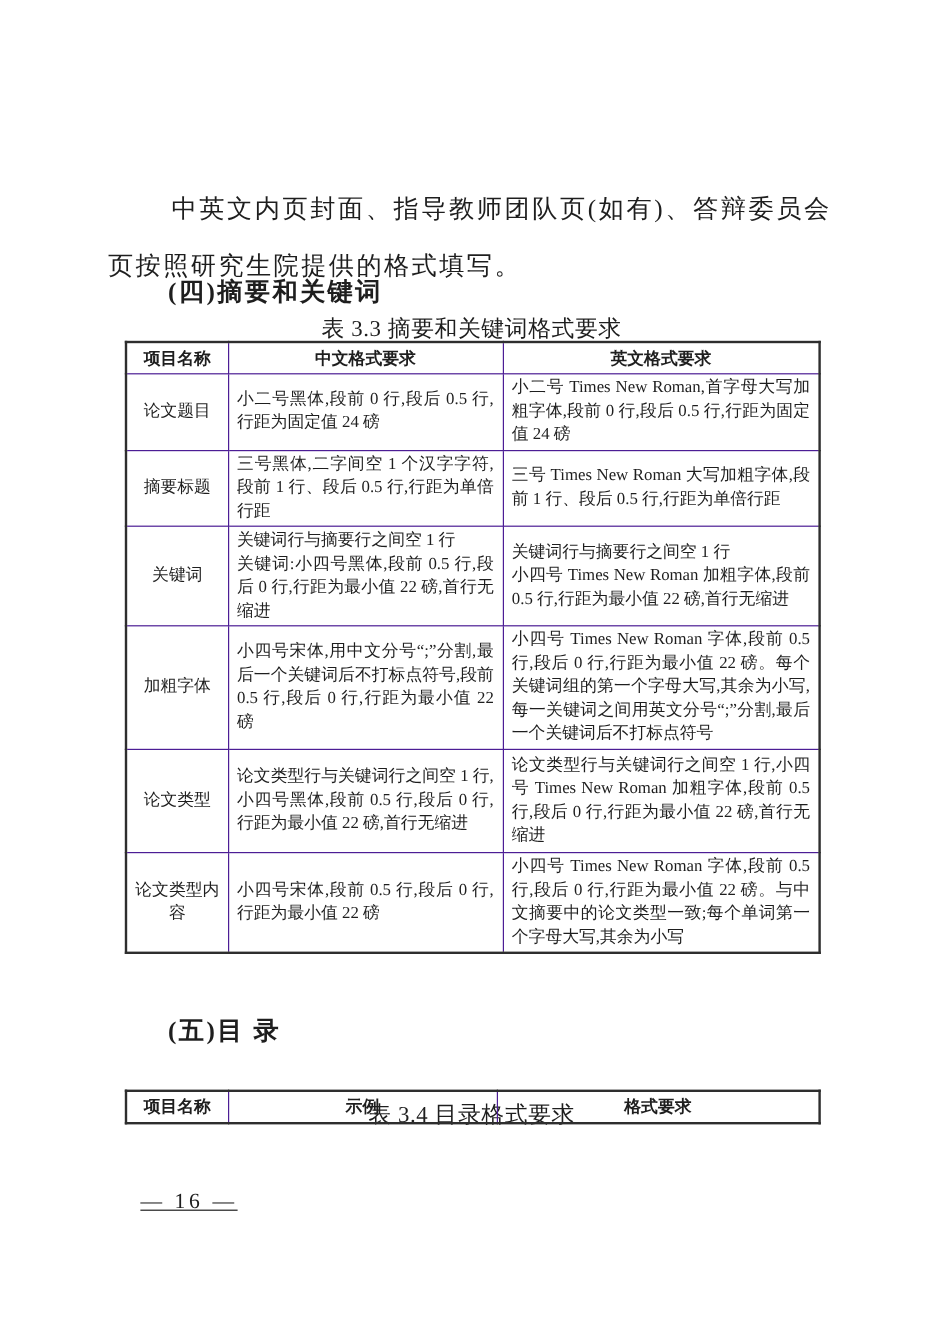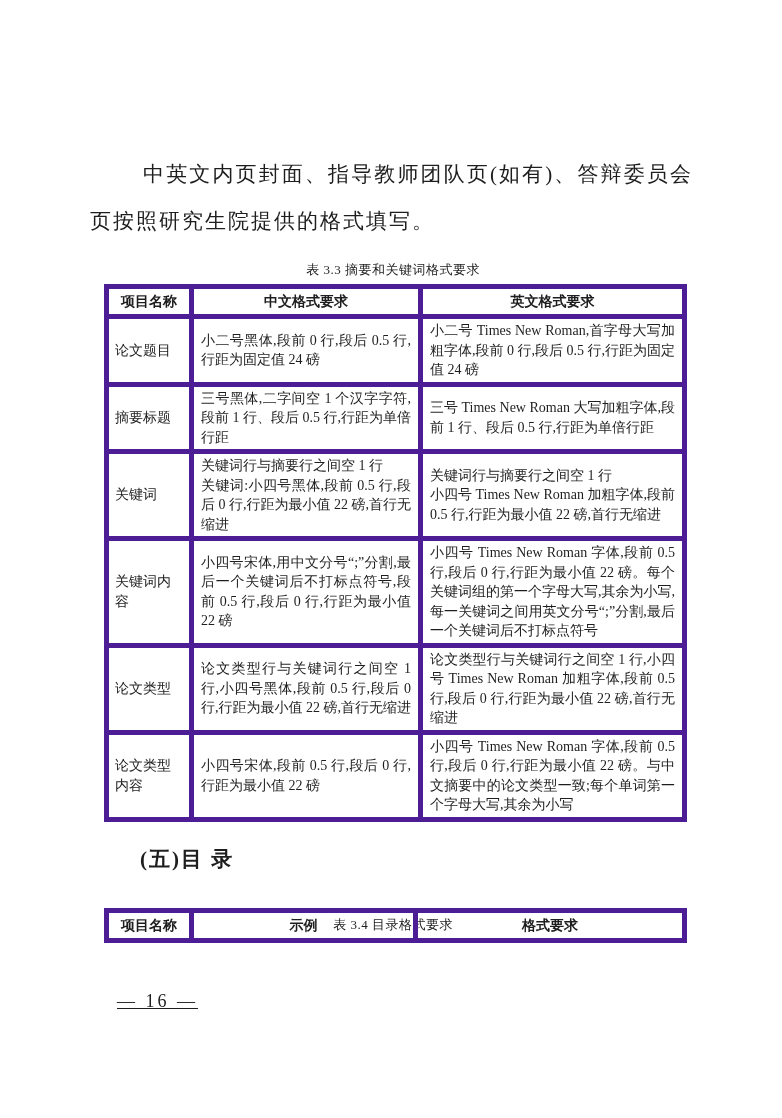--- a/index.html
+++ b/index.html
@@ -18,41 +18,41 @@
   }
   .section-heading {
     position:absolute; left:140px;
     font-size:21px; font-weight:bold; letter-spacing:2px;
     white-space:nowrap;
   }
   .heading-4 { top:229px; }
   .heading-5 { top:845px; }
   .table-caption {
     position:absolute; left:104px; width:578px;
-    text-align:center; font-size:13px; letter-spacing:0.5px;
+    text-align:center; font-size:19px; letter-spacing:0.5px;
   }
   .caption-33 { top:261px; }
   .caption-34 { top:888px;margin-top:28px; }
   table.spec {
     position:absolute; left:104px; width:578px;
     border-collapse:collapse; table-layout:fixed;
     font-size:14px;
   }
   .table-33 { top:284px; }
   .table-34 { top:908px; }
-  table.spec th, table.spec td { border:5px solid #4c1d95; }
+  table.spec th, table.spec td { border:1px solid #4c1d95; }
   table.spec { border:2px solid #2e2e2e; }
   table.spec th {
     font-family:"Liberation Sans","DejaVu Sans",sans-serif;
     font-weight:bold; font-size:14px;
     text-align:center; vertical-align:middle;
     height:23px; padding:1px 4px;
   }
   td.item-cell {
-    text-align:left; vertical-align:middle;
+    text-align:center; vertical-align:middle;
     padding:2px 6px; line-height:19.5px;
   }
   td.fmt-cell {
     text-align:justify; vertical-align:middle;
     padding:2px 7px; line-height:19.5px;
     white-space:pre-line;
   }
   tr.r-h  { height:23px; }
   tr.r-0  { height:60px; }
   tr.r-1  { height:58px; }
@@ -66,20 +66,21 @@
     font-size:18px; letter-spacing:3px; white-space:nowrap;text-decoration:underline;
   }
 </style>
 </head>
 <body>
 
 <div class="page">
 
   <p class="intro">中英文内页封面、指导教师团队页(如有)、答辩委员会页按照研究生院提供的格式填写。</p>
 
+  <div class="section-heading heading-4">(四)摘要和关键词</div>
 
   <div class="table-caption caption-33">表 3.3  摘要和关键词格式要求</div>
 
   <table class="spec table-33">
     <colgroup>
         <col style="width:85px">
         <col style="width:229px">
         <col style="width:264px">
       </colgroup>
     <thead>
@@ -101,21 +102,21 @@
         <td class="fmt-cell">三号 Times New Roman 大写加粗字体,段前 1 行、段后 0.5 行,行距为单倍行距</td>
       </tr>
       <tr class="r-3">
         <td class="item-cell">关键词</td>
         <td class="fmt-cell">关键词行与摘要行之间空 1 行
 关键词:小四号黑体,段前 0.5 行,段后 0 行,行距为最小值 22 磅,首行无缩进</td>
         <td class="fmt-cell">关键词行与摘要行之间空 1 行
 小四号 Times New Roman 加粗字体,段前 0.5 行,行距为最小值 22 磅,首行无缩进</td>
       </tr>
       <tr class="r-4">
-        <td class="item-cell">关键词内容</td>
+        <td class="item-cell">加粗字体</td>
         <td class="fmt-cell">小四号宋体,用中文分号“;”分割,最后一个关键词后不打标点符号,段前 0.5 行,段后 0 行,行距为最小值 22 磅</td>
         <td class="fmt-cell">小四号 Times New Roman 字体,段前 0.5 行,段后 0 行,行距为最小值 22 磅。每个关键词组的第一个字母大写,其余为小写,每一关键词之间用英文分号“;”分割,最后一个关键词后不打标点符号</td>
       </tr>
       <tr class="r-5">
         <td class="item-cell">论文类型</td>
         <td class="fmt-cell">论文类型行与关键词行之间空 1 行,小四号黑体,段前 0.5 行,段后 0 行,行距为最小值 22 磅,首行无缩进</td>
         <td class="fmt-cell">论文类型行与关键词行之间空 1 行,小四号 Times New Roman 加粗字体,段前 0.5 行,段后 0 行,行距为最小值 22 磅,首行无缩进</td>
       </tr>
       <tr class="r-6">
         <td class="item-cell">论文类型内容</td>

